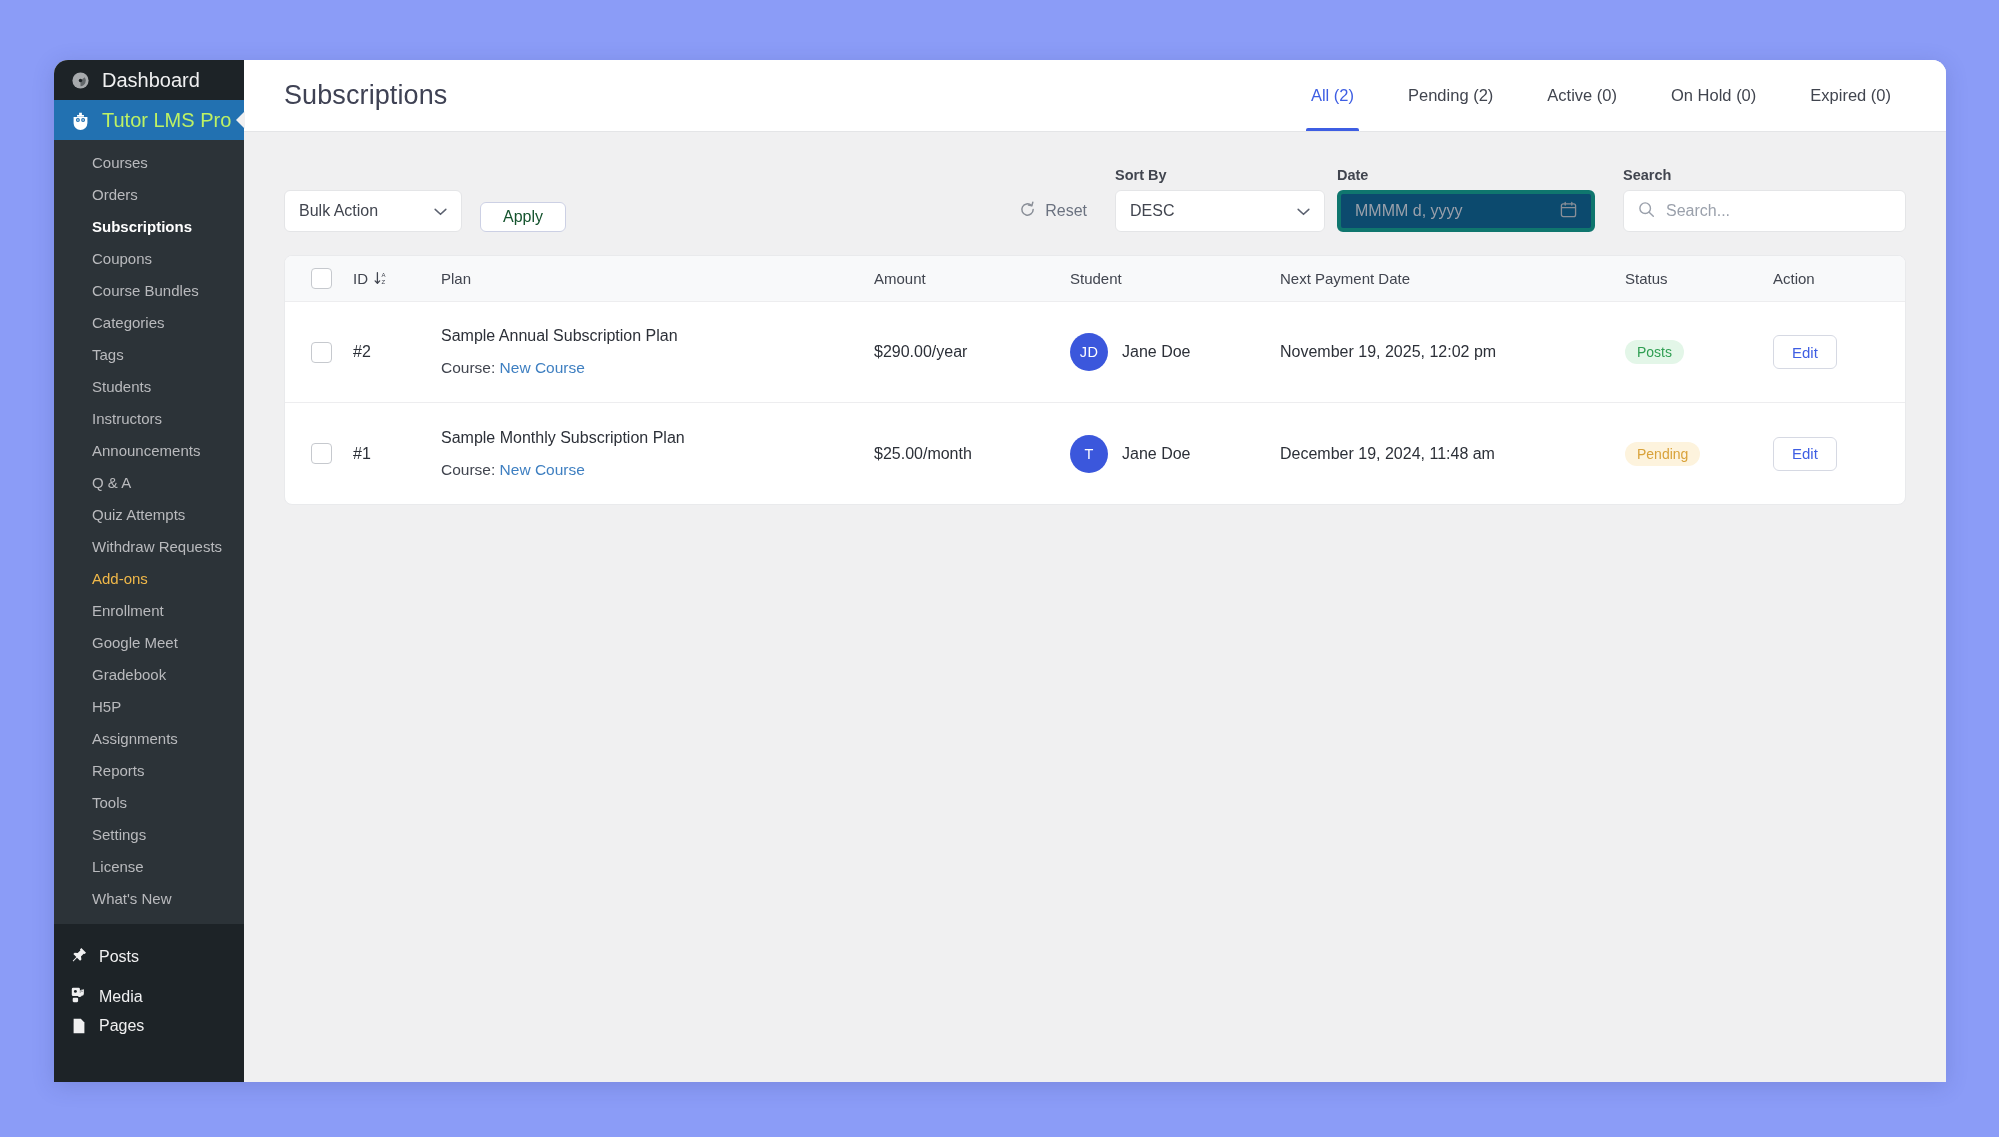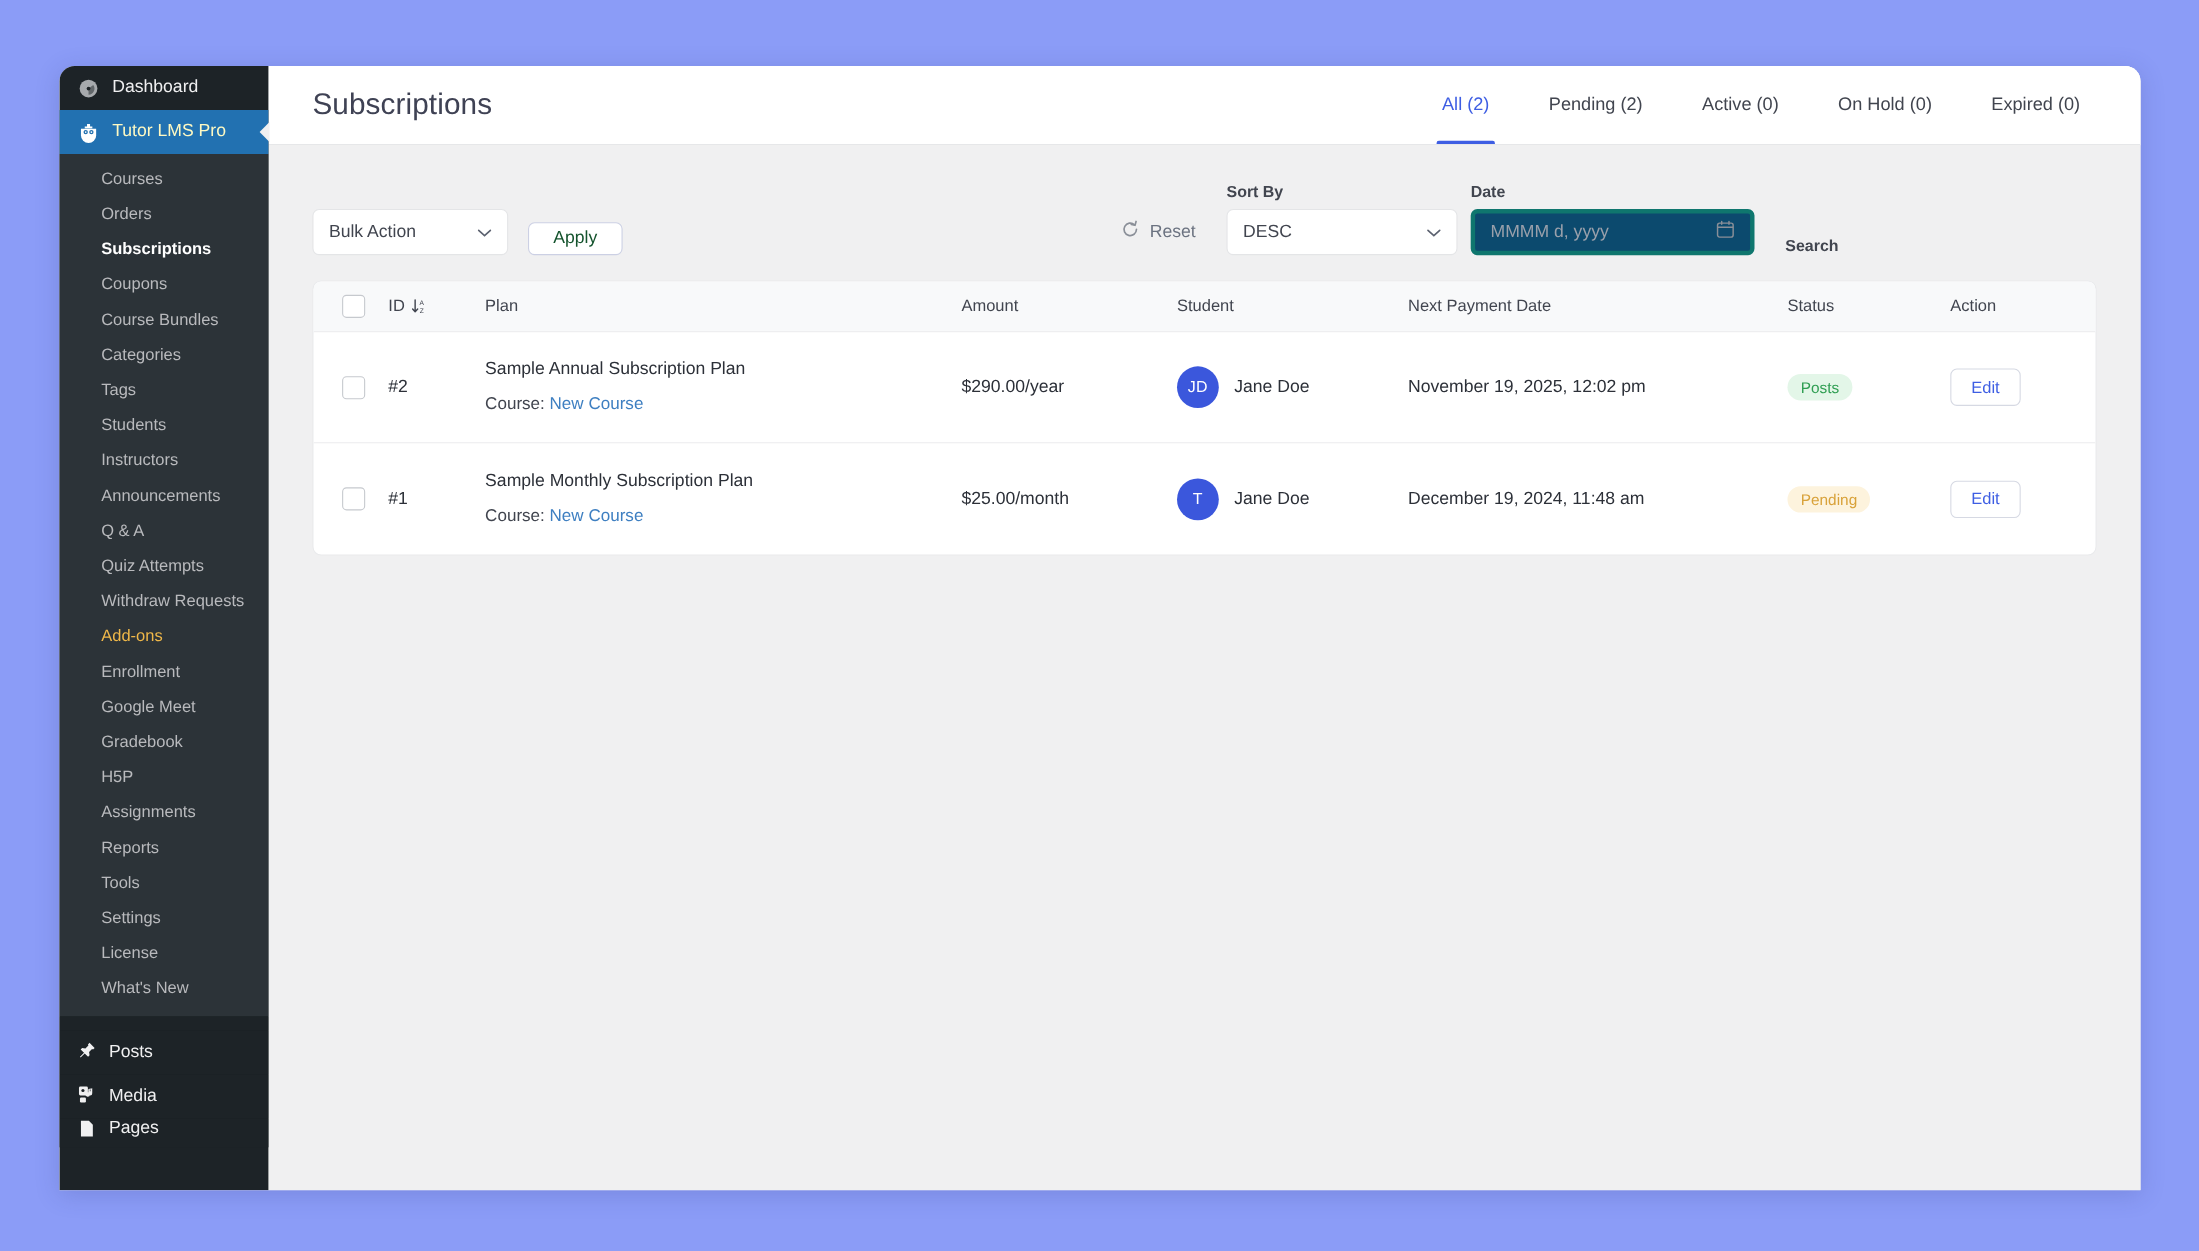--- a/index.html
+++ b/index.html
@@ -43,27 +43,27 @@
     padding-bottom: 0;
   }
 
   .sb-top-item {
     height: 40px;
     display: flex;
     align-items: center;
     padding-left: 16px;
     gap: 11px;
     color: #f0f0f1;
-    font-size: 16px;
+    font-size: 20px;
   }
   .sb-top-item .sb-ico { width: 21px; height: 21px; display:flex; align-items:center; justify-content:center; }
 
   .sb-active {
     background: #2271b1;
-    color: #fef9c3;
+    color: #bef264;
     font-weight: 400;
     position: relative;
   }
   .sb-active::after {
     content: "";
     position: absolute;
     right: -1px;
     top: 50%;
     transform: translateY(-50%);
     border-top: 9px solid transparent;
@@ -485,20 +485,29 @@
                   <rect x="1.5" y="3" width="15" height="13.5" rx="2" stroke="#8a8f98" stroke-width="1.4" fill="none"></rect>
                   <path d="M1.5 7 H16.5" stroke="#8a8f98" stroke-width="1.4"></path>
                   <path d="M5.5 1.5 V4.2 M12.5 1.5 V4.2" stroke="#8a8f98" stroke-width="1.4" stroke-linecap="round"></path>
                 </svg>
             </span>
           </div>
         </div>
 
         <div class="f-group search-group">
           <div class="f-label">Search</div>
+          <div class="search-box">
+            <span>
+              <svg width="17" height="17" viewBox="0 0 18 18">
+                  <circle cx="7.6" cy="7.6" r="5.6" stroke="#9aa0ab" stroke-width="1.5" fill="none"></circle>
+                  <path d="M11.8 11.8 L16.2 16.2" stroke="#9aa0ab" stroke-width="1.5" stroke-linecap="round"></path>
+                </svg>
+            </span>
+            <span>Search...</span>
+          </div>
         </div>
       </div>
 
       <div class="table-card">
 
         <div class="trow thead">
           <div class="c-check">
             <span class="chk"></span>
           </div>
           <div class="c-id">

